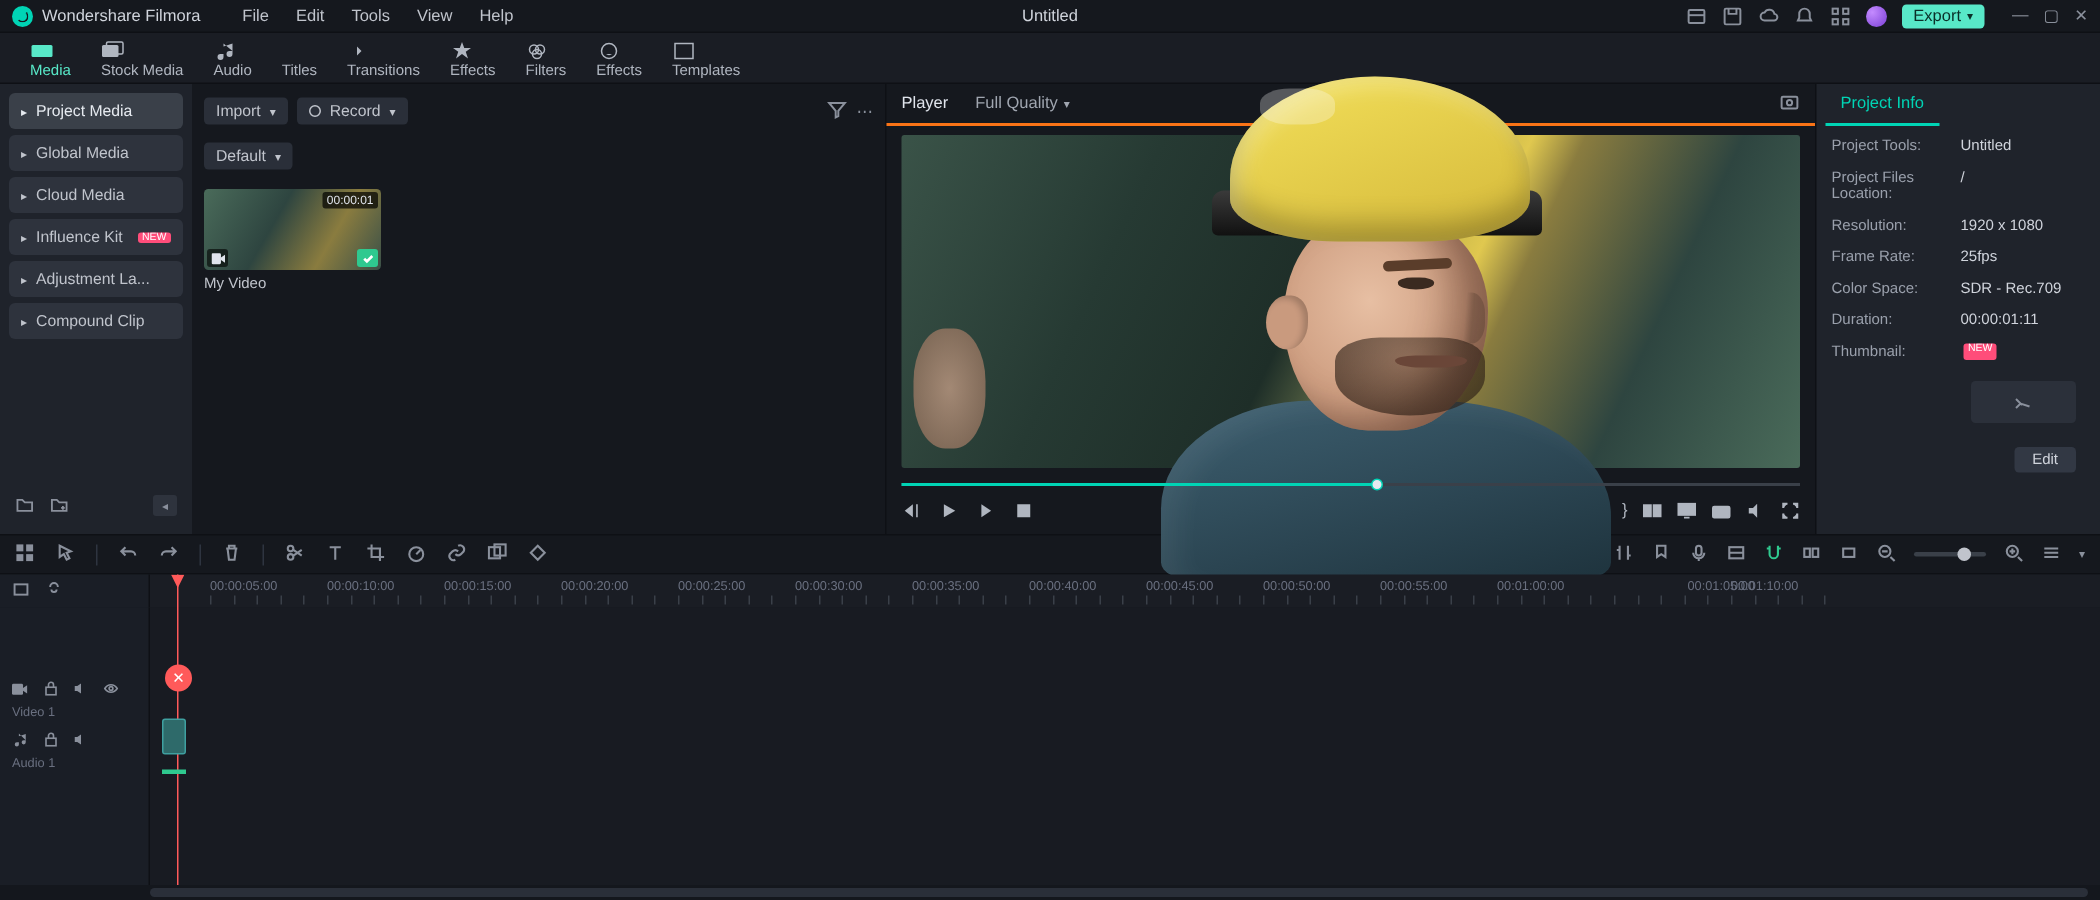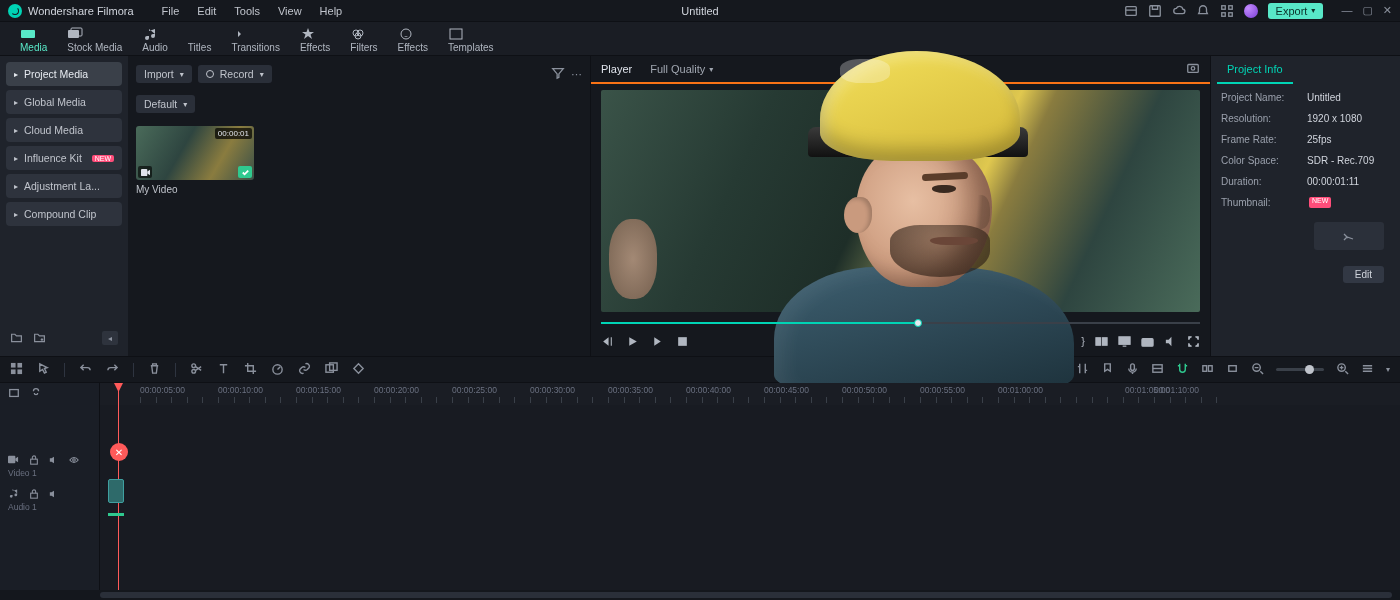--- a/index.html
+++ b/index.html
@@ -420,22 +420,26 @@
               <path d="M2 5V2h3M12 5V2H9M2 9v3h3M12 9v3H9"></path>
             </svg></span>
       </div>
     </div>
   </div>
 
   <div class="projinfo">
     <div class="pi-tab">Project Info</div>
     <div class="pi-body">
       <div class="pi-row">
-          <span class="pi-k">Project Name:</span>
+          <span class="pi-k">Project Tools:</span>
           <span class="pi-v">Untitled</span>
+        </div>
+      <div class="pi-row">
+          <span class="pi-k">Project Files Location:</span>
+          <span class="pi-v">/</span>
         </div>
       <div class="pi-row">
           <span class="pi-k">Resolution:</span>
           <span class="pi-v">1920 x 1080</span>
         </div>
       <div class="pi-row">
           <span class="pi-k">Frame Rate:</span>
           <span class="pi-v">25fps</span>
         </div>
       <div class="pi-row">

